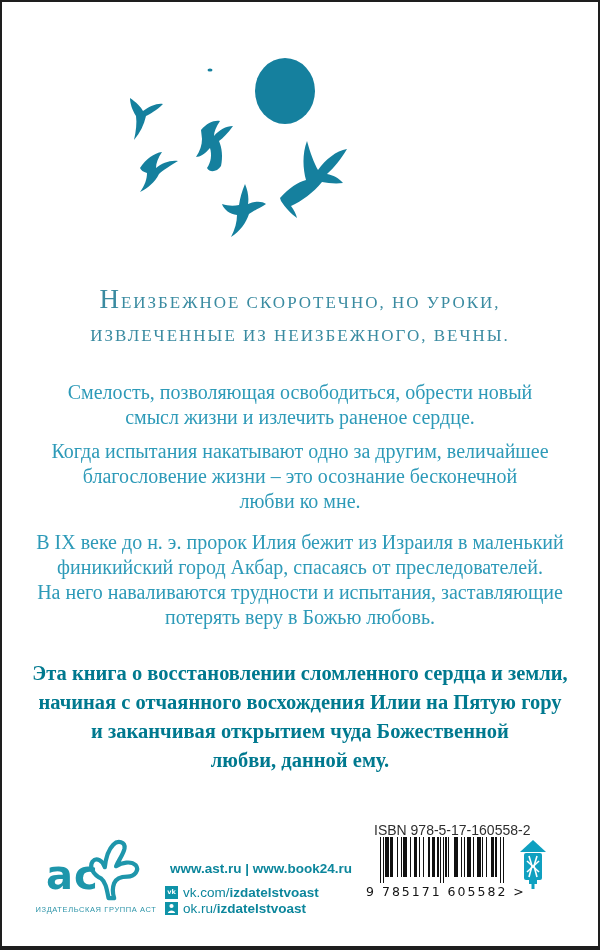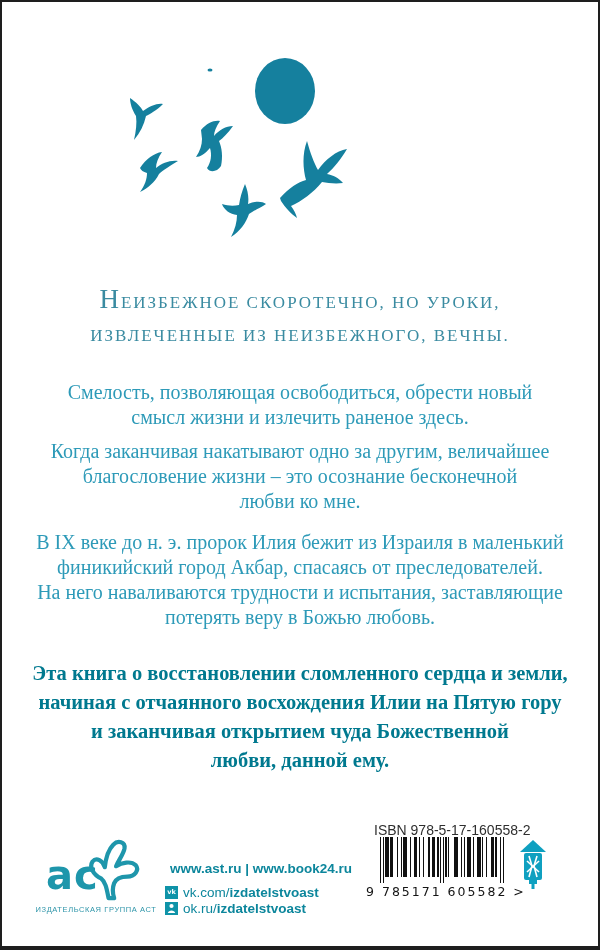--- a/index.html
+++ b/index.html
@@ -68,24 +68,24 @@
     <path d="M278 196 C287 186 296 180 304 178 C301 167 300 152 305 139 C308 150 312 161 316 168 C324 157 334 149 345 147 C339 157 332 166 325 172 C331 173 337 176 341 181 C333 182 326 181 320 180 C311 191 300 199 289 204 C292 208 294 212 295 216 C289 212 283 205 279 199 Z"></path>
   </svg>
 
   <div class="quote">
       <div class="line">Неизбежное скоротечно, но уроки,</div>
       <div class="line">извлеченные из неизбежного, вечны.</div>
     </div>
 
   <div class="para p1">
       <div class="line">Смелость, позволяющая освободиться, обрести новый</div>
-      <div class="line">смысл жизни и излечить раненое здесь.</div>
+      <div class="line">смысл жизни и излечить раненое сердце.</div>
     </div>
   <div class="para p2">
-      <div class="line">Когда заканчивая накатывают одно за другим, величайшее</div>
+      <div class="line">Когда испытания накатывают одно за другим, величайшее</div>
       <div class="line">благословение жизни – это осознание бесконечной</div>
       <div class="line">любви ко мне.</div>
     </div>
   <div class="para p3">
       <div class="line">В IX веке до н. э. пророк Илия бежит из Израиля в маленький</div>
       <div class="line">финикийский город Акбар, спасаясь от преследователей.</div>
       <div class="line">На него наваливаются трудности и испытания, заставляющие</div>
       <div class="line">потерять веру в Божью любовь.</div>
     </div>
   <div class="para highlight">

